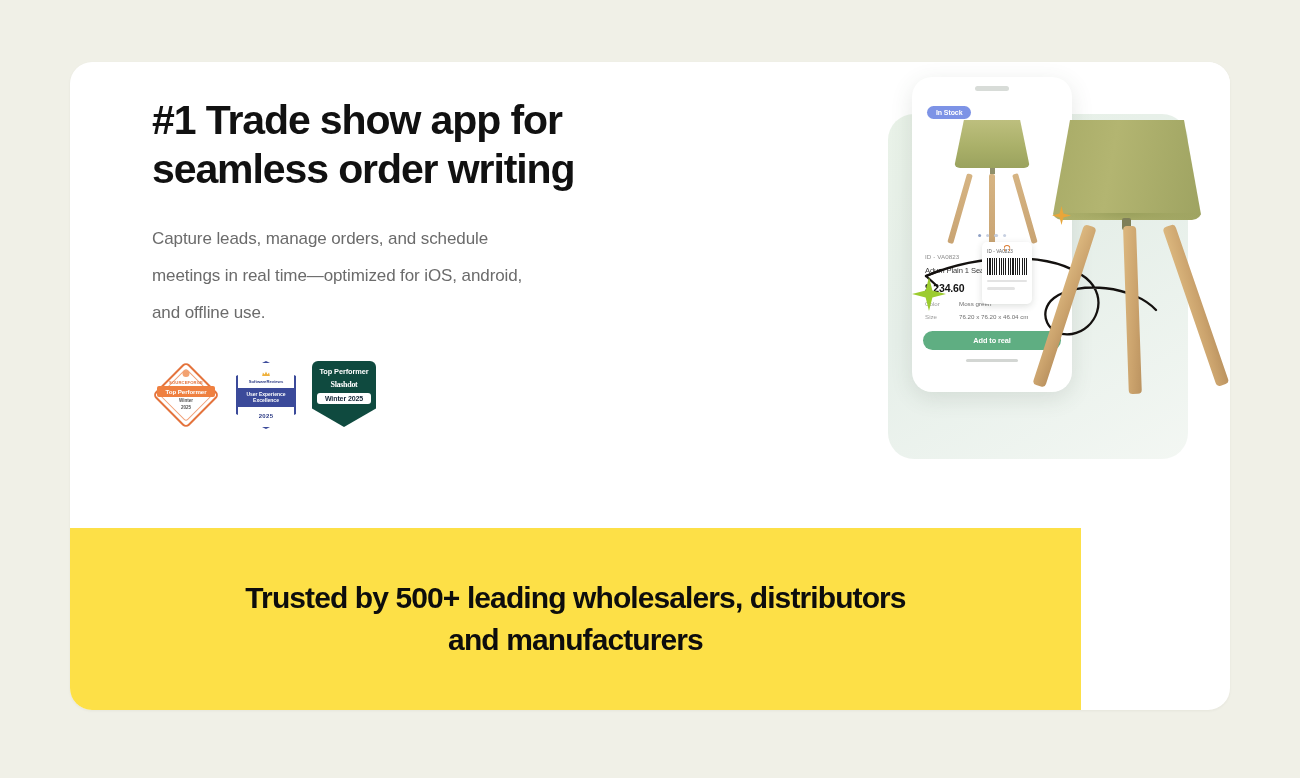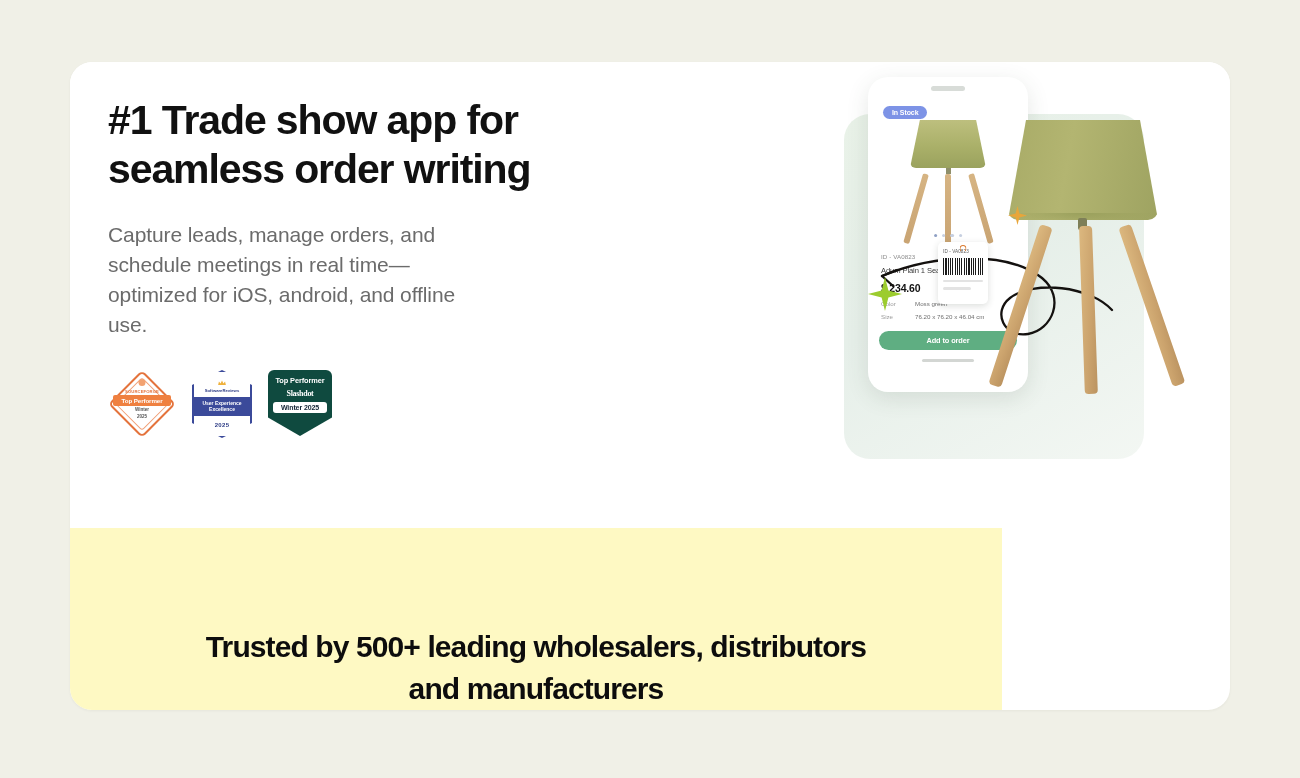--- a/index.html
+++ b/index.html
@@ -28,20 +28,21 @@
   .hero-card {
     position: absolute;
     left: 70px;
     top: 62px;
     width: 1160px;
     height: 648px;
     background: #ffffff;
     border-radius: 22px;
     overflow: hidden;
     box-shadow: 0 1px 3px rgba(30,30,20,0.05);
+    padding-left: 44px;
   }
 
   .hero-top {
     position: relative;
     height: 466px;
     background: #ffffff;
   }
 
   
   .hero-left {
@@ -56,22 +57,22 @@
     font-size: 41px;
     line-height: 49px;
     font-weight: 700;
     letter-spacing: -1.1px;
     color: #111111;
     white-space: pre-line;
   }
 
   .subhead {
     margin-top: 26px;
-    font-size: 21px;
-    line-height: 30px;
+    font-size: 17px;
+    line-height: 37px;
     color: #6b6b6b;
     letter-spacing: -0.1px;
     max-width: 380px;
     white-space: pre-line;
   }
 
   .cta-btn {
     display: inline-block;
     margin-top: 28px;
     padding: 0 26px;
@@ -408,25 +409,25 @@
   }
   .spark-green { left: 108px; top: 205px; width: 34px; height: 34px; }
   .spark-green i { background: #9ccc2e; }
   .spark-amber { left: 248px; top: 134px; width: 19px; height: 19px; }
   .spark-amber i { background: #e8a63a; }
 
   
   .hero-bottom {
     position: absolute;
     left: 0; top: 466px;
-    width: 932px;
+    width: 1011px;
     height: 182px;
-    background: #fef9c3;
+    background: #fde047;
     display: flex;
-    align-items: flex-end;
+    align-items: center;
     justify-content: center;
   }
   .trusted {
     text-align: center;
     font-size: 30px;
     line-height: 42px;
     font-weight: 700;
     letter-spacing: -0.9px;
     color: #0d0d0d;
     white-space: pre-line;
@@ -517,21 +518,21 @@
             <div class="p-row">
               <span class="k">Color</span>
               <span class="v">Moss green</span>
             </div>
             <div class="p-row">
               <span class="k">Size</span>
               <span class="v">76.20 x 76.20 x 46.04 cm</span>
             </div>
           </div>
 
-          <button class="add-cart">Add to order</button>
+          <button class="add-cart">Add to real</button>
           <div class="home-bar"></div>
         </div>
 
         <svg class="doodle" viewBox="0 0 430 440">
           <path d="M122 204 C 175 182, 246 178, 282 206 C 306 226, 292 258, 268 262 C 244 266, 232 240, 250 226 C 274 208, 330 214, 352 238" fill="none" stroke="#14110f" stroke-width="2.3" stroke-linecap="round"></path>
           <path d="M122 204 L 137 198 M122 204 L 133 214" fill="none" stroke="#14110f" stroke-width="2.3" stroke-linecap="round"></path>
         </svg>
 
         <div class="big-lamp">
           <div class="big-shade"></div>

